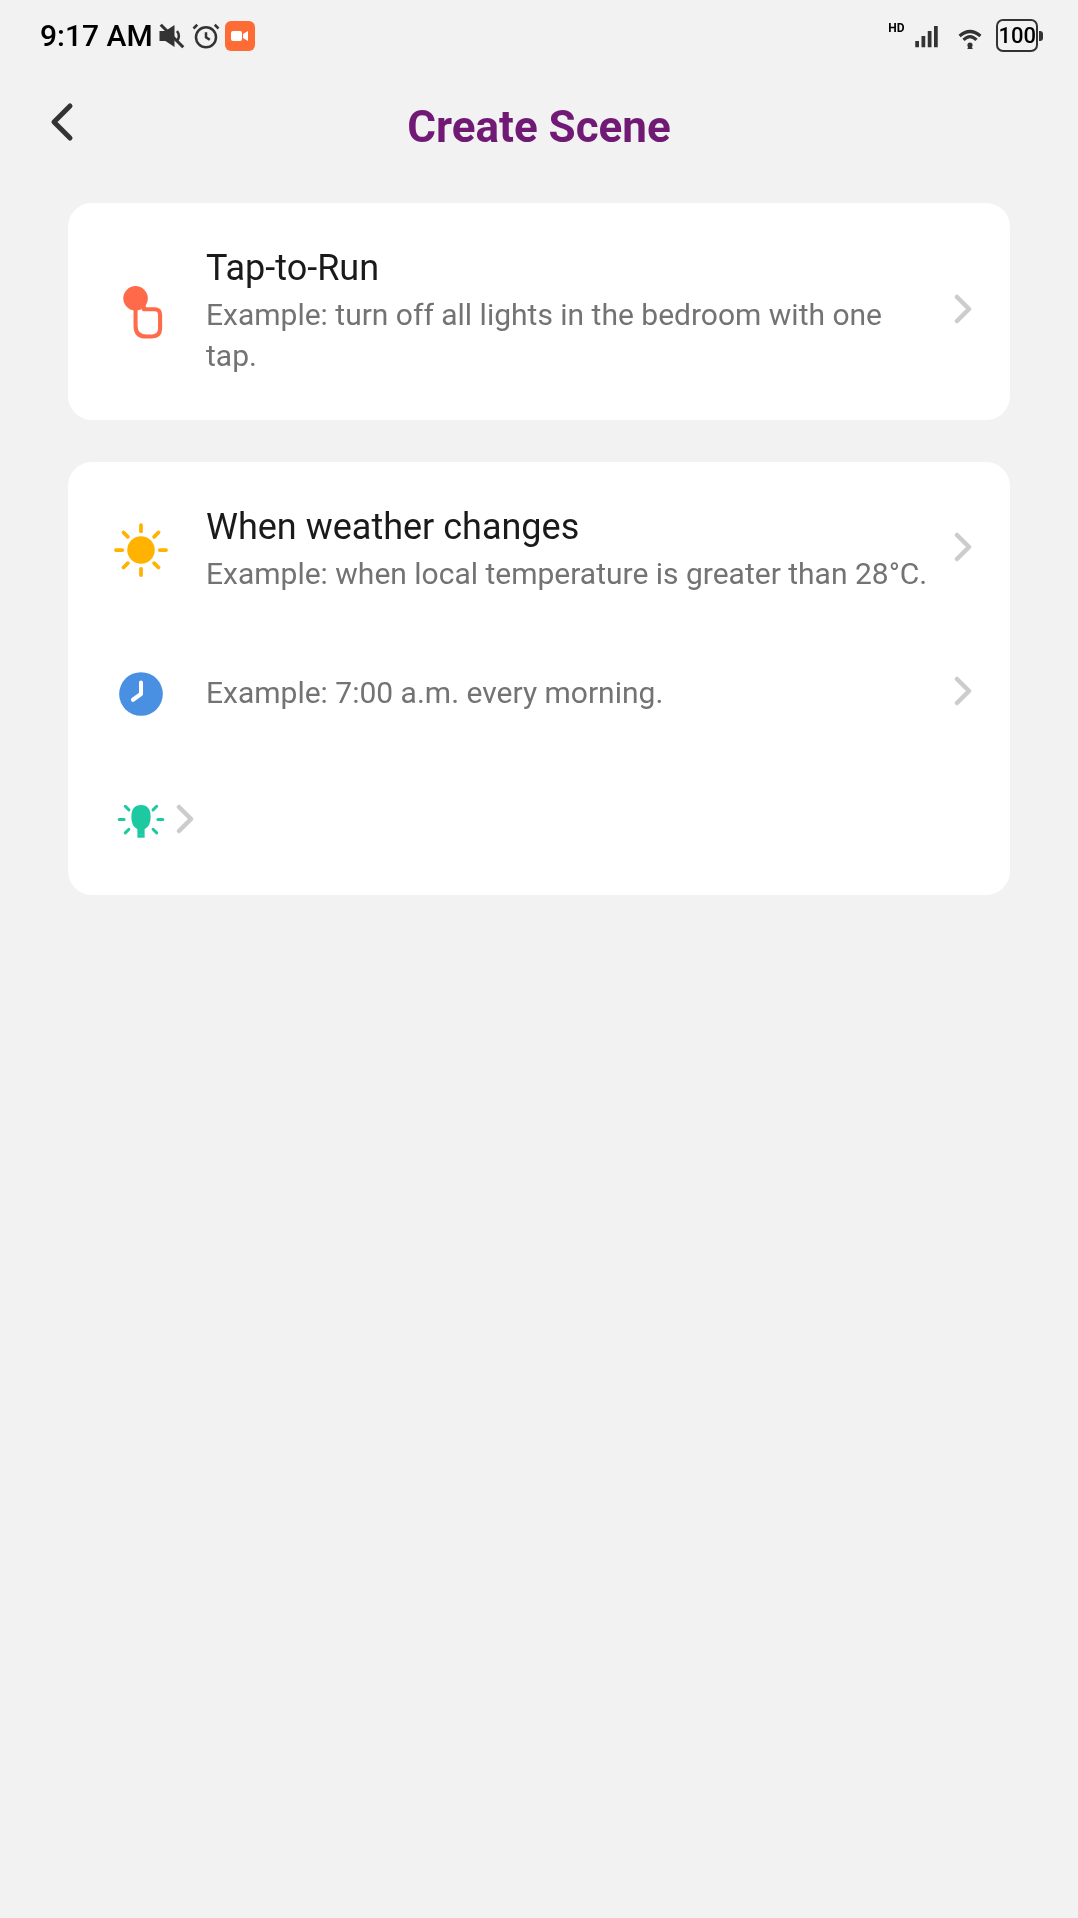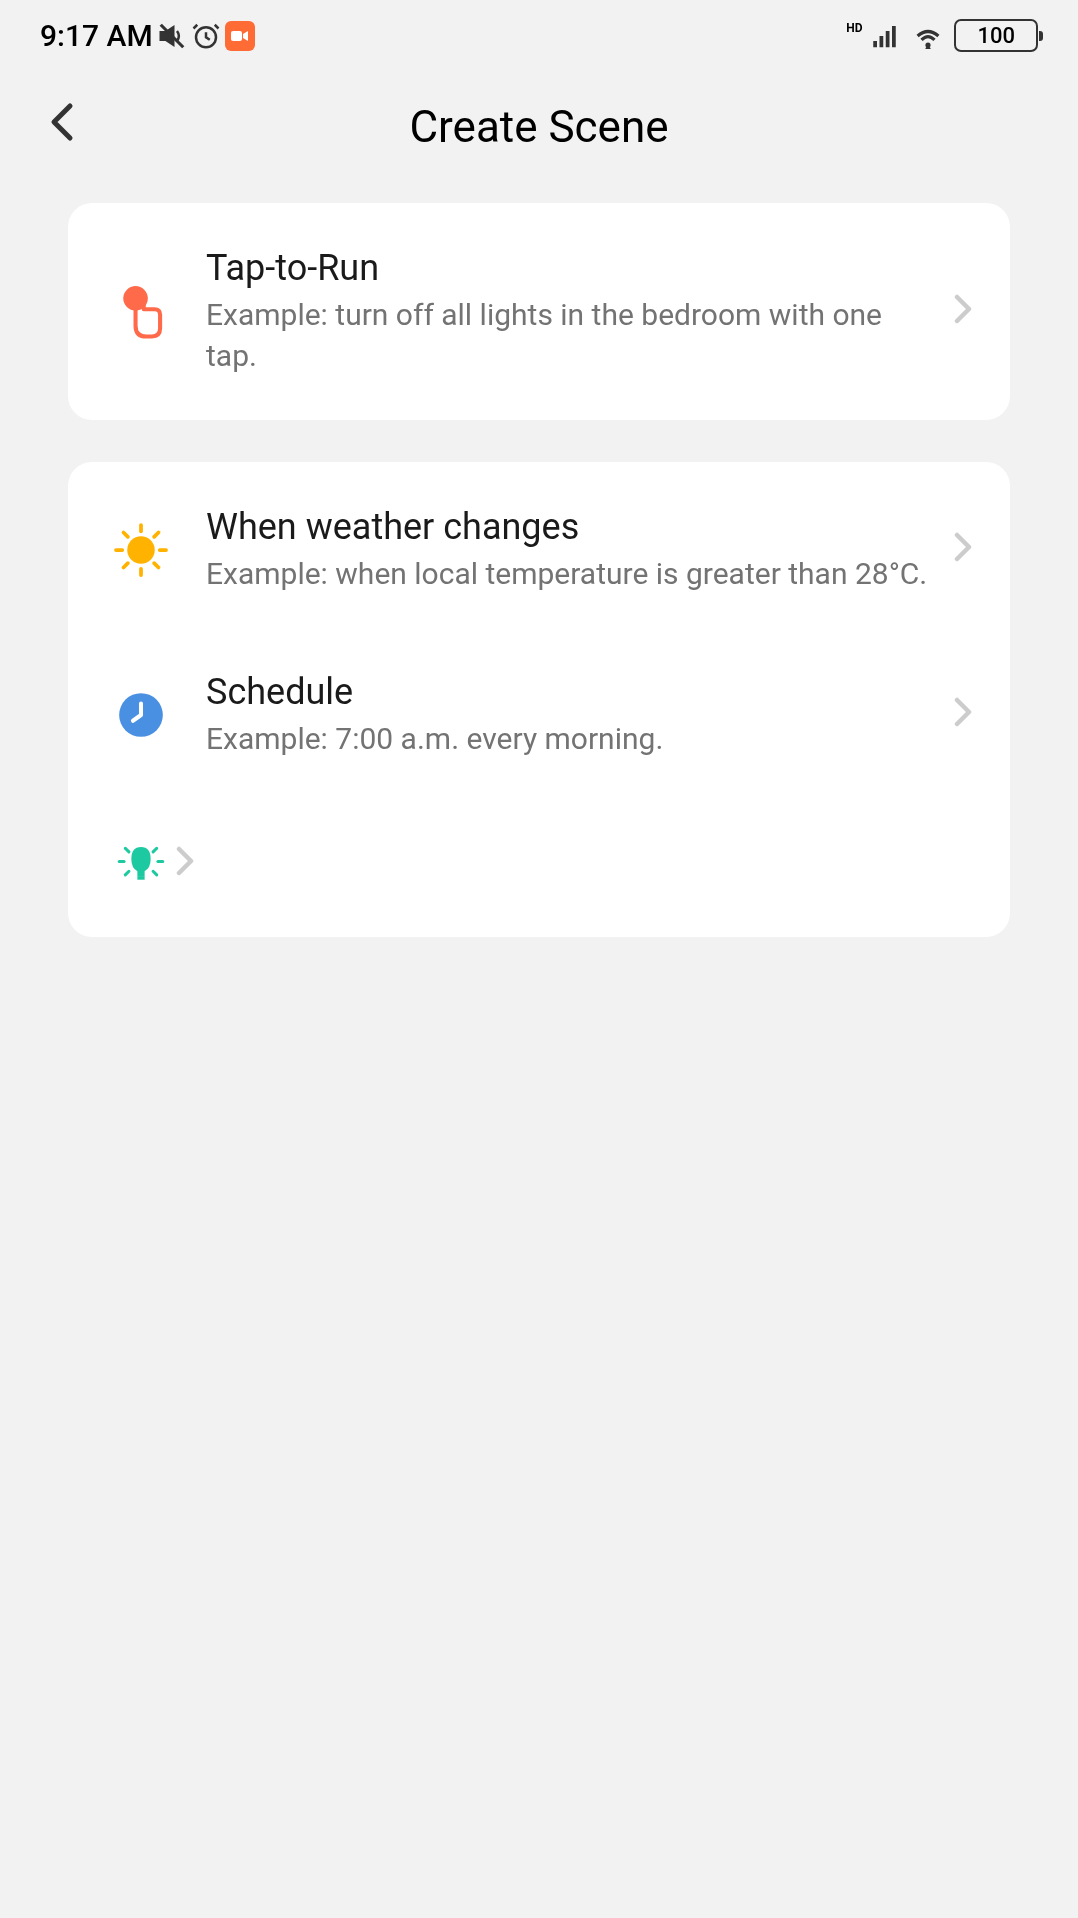--- a/index.html
+++ b/index.html
@@ -42,21 +42,21 @@
       border-radius: 6px;
       width: 30px;
       height: 30px;
       display: flex;
       align-items: center;
       justify-content: center;
     }
     .battery-box {
       border: 2.5px solid #333;
       border-radius: 7px;
-      padding: 2px 21px;
+      padding: 2px 0;
       font-size: 22px;
       font-weight: 500;
       position: relative;
     }
     .battery-box::after {
       content: '';
       position: absolute;
       right: -7px;
       top: 50%;
       transform: translateY(-50%);
@@ -76,22 +76,22 @@
       left: 50px;
       font-size: 44px;
       font-weight: 300;
       color: #333;
       cursor: pointer;
     }
     .page-title {
       flex: 1;
       text-align: center;
       font-size: 44px;
-      font-weight: 400;
-      color: #000000;
+      font-weight: 700;
+      color: #701a75;
     }
     .content {
       padding: 0 68px;
     }
     .card {
       background: #fff;
       border-radius: 24px;
       margin-bottom: 42px;
       overflow: hidden;
     }
@@ -250,21 +250,20 @@
     </div>
 
     <div class="list-item">
       <div class="item-icon">
         <svg width="46" height="46" viewBox="0 0 40 40">
           <circle cx="20" cy="20" r="19" fill="#4a90e2"></circle>
           <path d="M20 10 L20 20 L13 25" stroke="#fff" stroke-width="3.5" fill="none" stroke-linecap="round" stroke-linejoin="round"></path>
         </svg>
       </div>
       <div class="item-text">
-        <div class="item-title">Schedule</div>
         <div class="item-description">Example: 7:00 a.m. every morning.</div>
       </div>
       <div class="chevron">
         <svg width="18" height="30" viewBox="0 0 12 20" fill="none" stroke="#ccc" stroke-width="3" stroke-linecap="round" stroke-linejoin="round">
           <path d="M2 2 L10 10 L2 18"></path>
         </svg>
       </div>
     </div>
 
     <div class="list-item">

